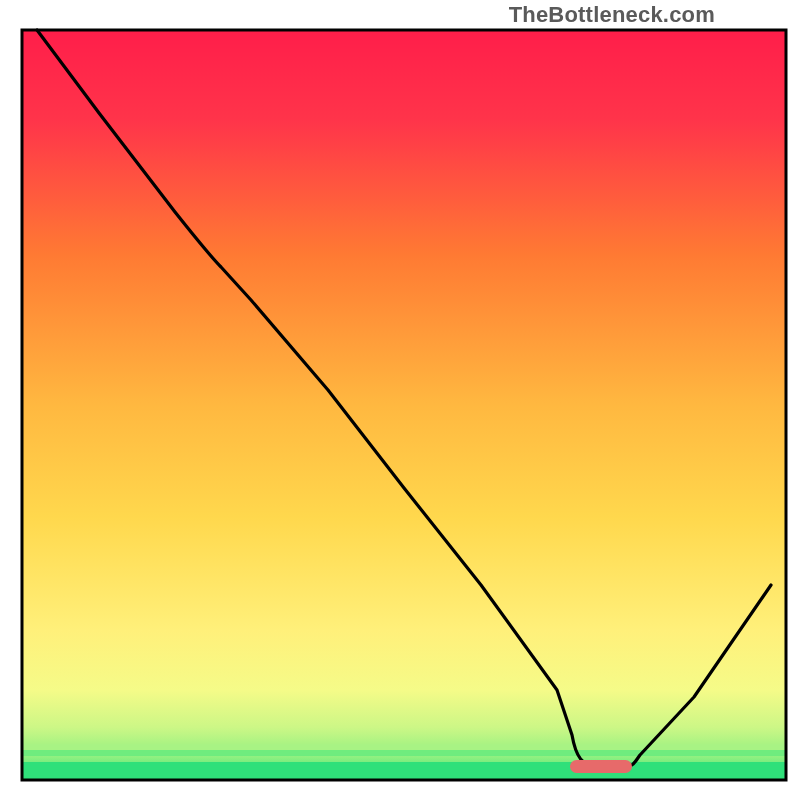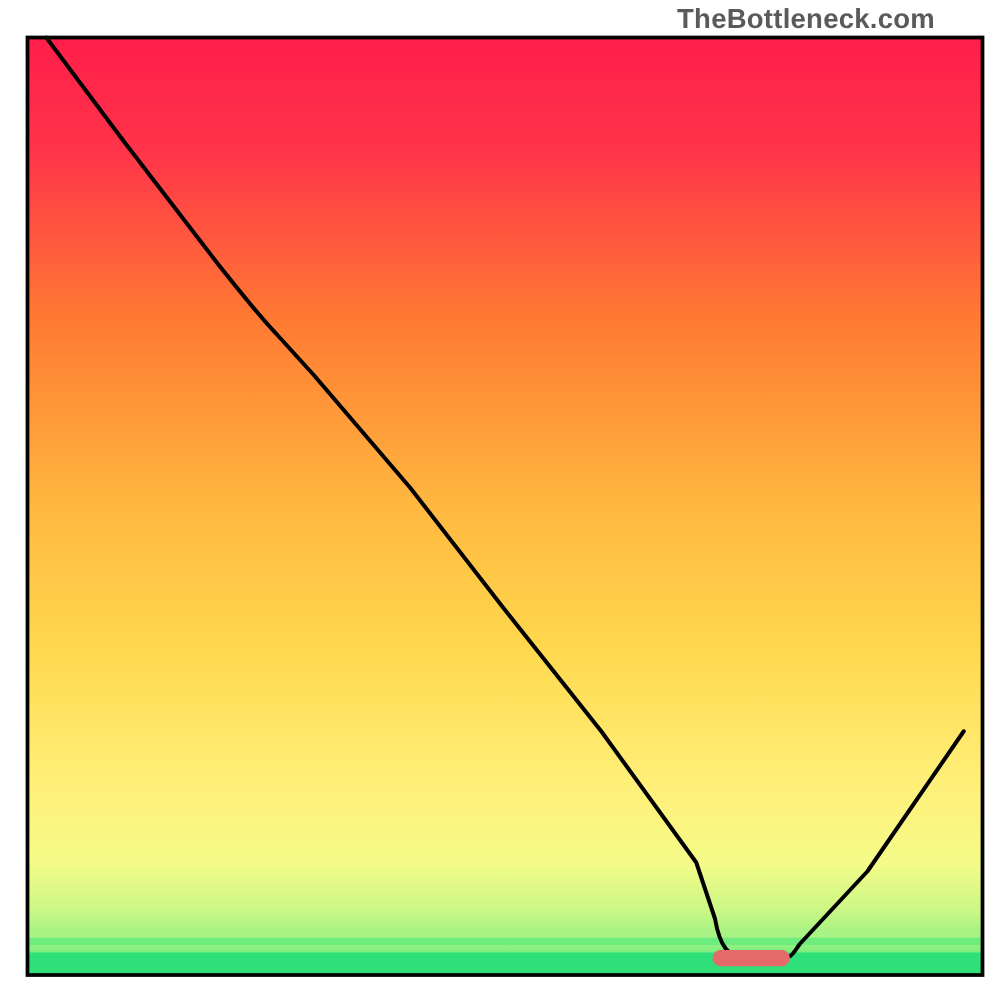--- a/index.html
+++ b/index.html
@@ -7,21 +7,20 @@
     padding: 0;
     width: 800px;
     height: 800px;
     background: #ffffff;
     overflow: hidden;
   }
   .chart-wrap {
     position: relative;
     width: 725px;
     height: 800px;
-    padding-left: 33px;
   }
   .watermark {
     position: absolute;
     top: 2px;
     right: 10px;
     font-family: Arial, Helvetica, sans-serif;
     font-size: 22px;
     font-weight: 600;
     color: #5a5a5a;
     letter-spacing: 0.2px;

